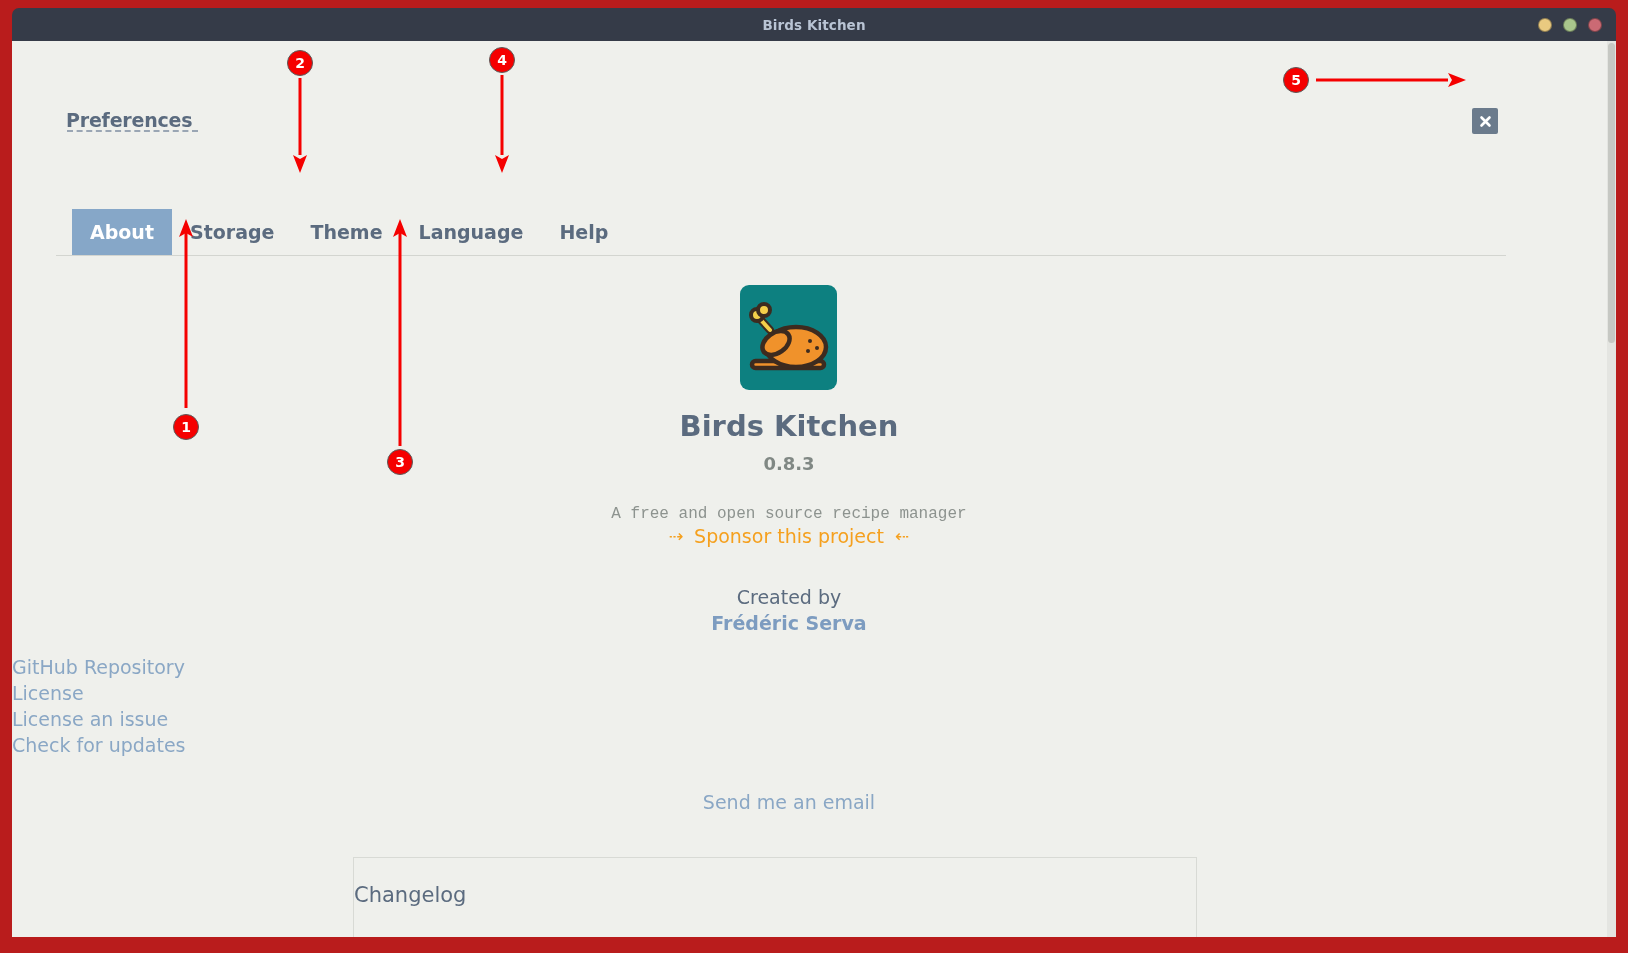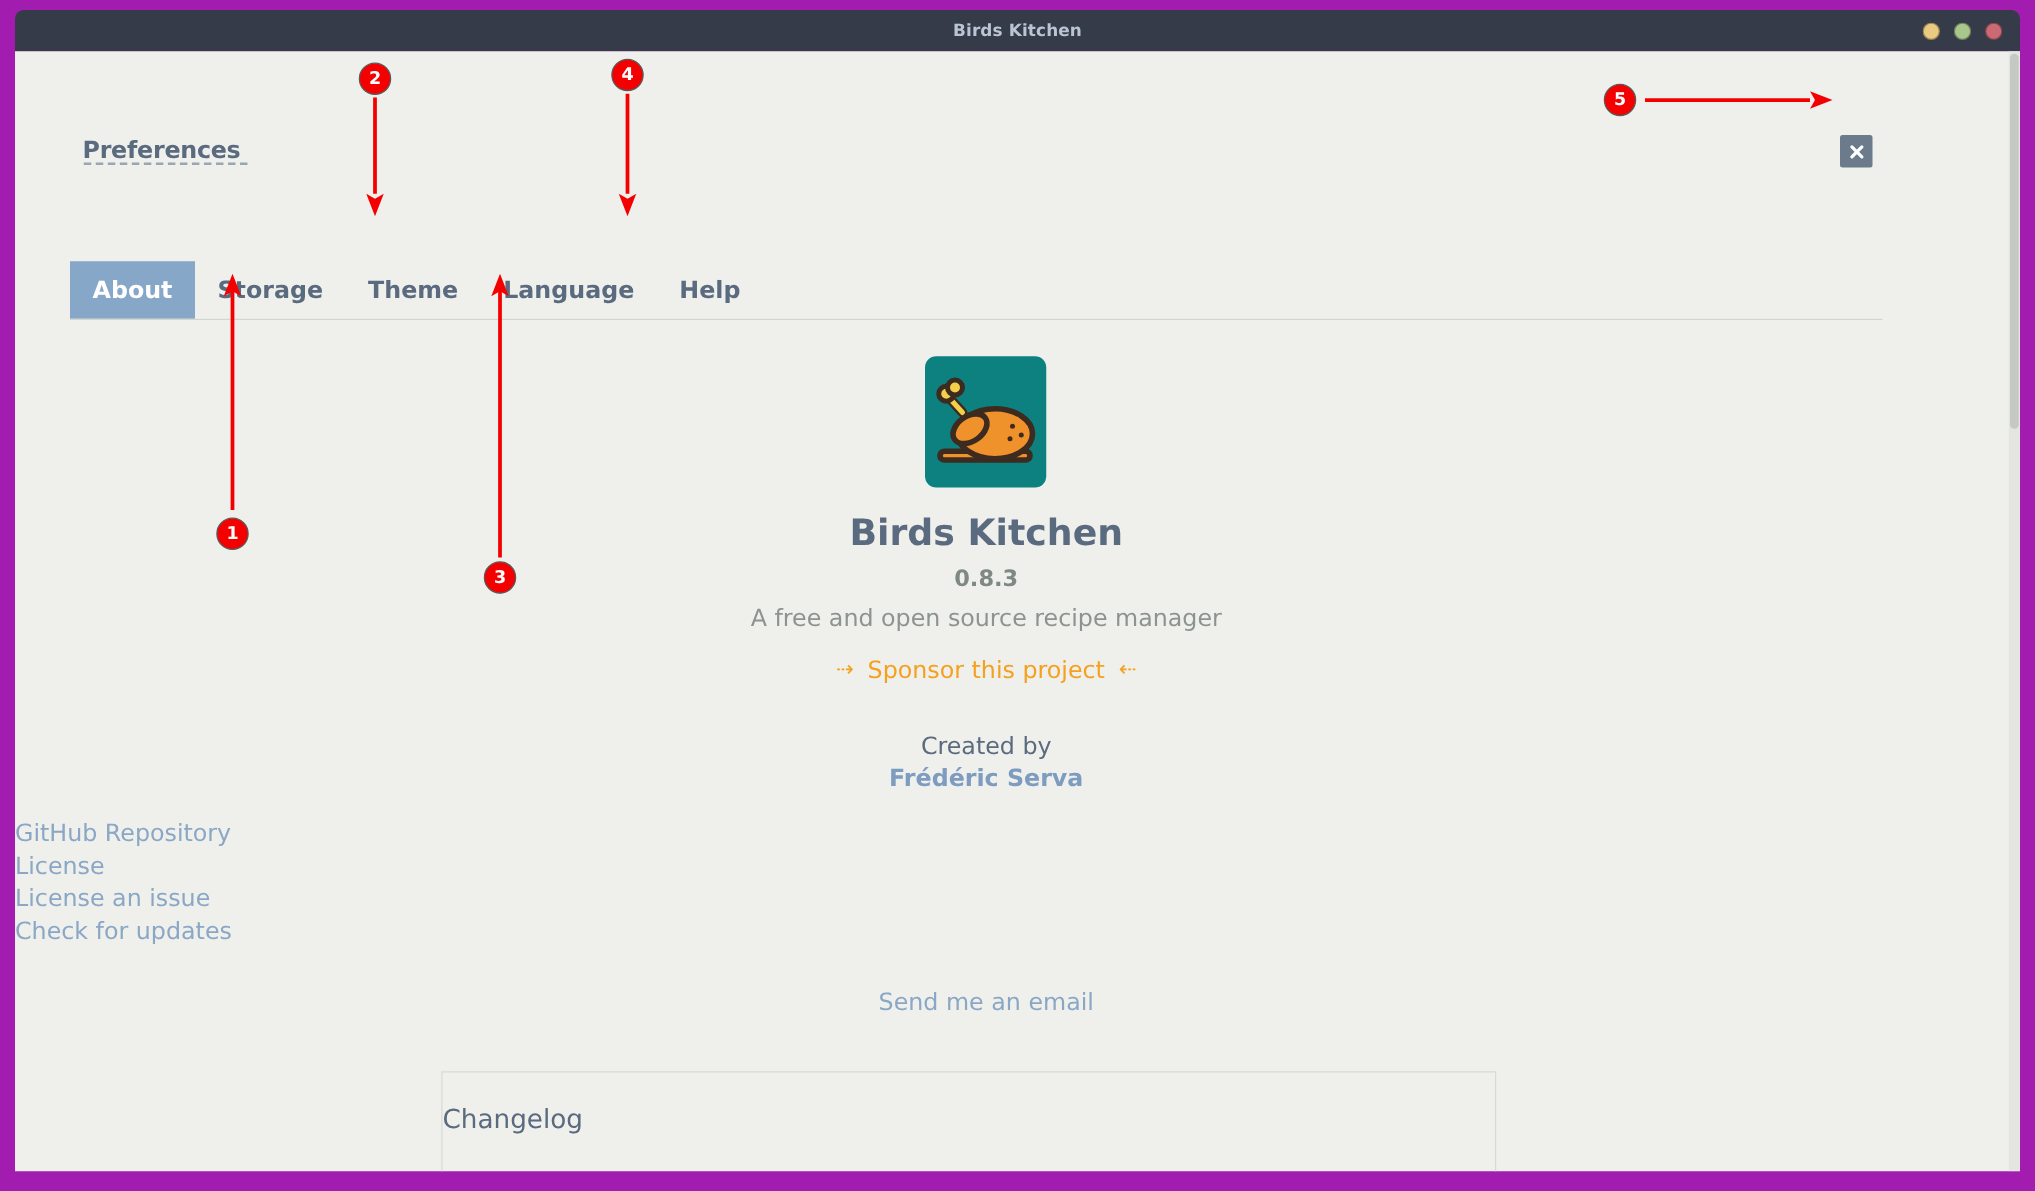--- a/index.html
+++ b/index.html
@@ -8,21 +8,21 @@
     overflow: hidden;
     background: #ffffff;
     font-family: "DejaVu Sans", sans-serif;
   }
 
   
   #window-frame {
     position: absolute;
     left: 0; top: 0;
     width: 1628px; height: 953px;
-    background: #a21caf;
+    background: #b91c1c;
     box-sizing: border-box;
   }
 
   
   #title-bar {
     position: absolute;
     left: 12px; top: 8px;
     width: 1604px; height: 33px;
     background: #353b48;
     border-top-left-radius: 7px;
@@ -111,20 +111,21 @@
     font-weight: bold;
     color: #5b6b7f;
     font-family: "DejaVu Sans", sans-serif;
     cursor: pointer;
     box-sizing: border-box;
     white-space: nowrap;
   }
   .tab.active {
     background: #86a7c8;
     color: #ffffff;
+    margin-left: 16px;
   }
   #tab-bottom-rule {
     position: absolute;
     left: 44px; top: 214px;
     width: 1450px; height: 1px;
     background: #d3d5d0;
   }
 
   
   #app-icon {
@@ -149,23 +150,24 @@
     font-weight: bold;
     color: #5b6b7f;
   }
   #app-version {
     top: 412px;
     font-size: 18px;
     font-weight: bold;
     color: #808884;
   }
   #app-tagline {
-    top: 443px;
-    font-size: 19px;
+    top: 464px;
+    font-size: 16px;
     color: #8d938f;
+    font-family: Liberation Mono, monospace;
   }
   #sponsor-row {
     top: 484px;
     font-size: 19px;
     color: #f5a01e;
     display: flex;
     justify-content: center;
     align-items: center;
     gap: 11px;
     cursor: pointer;

